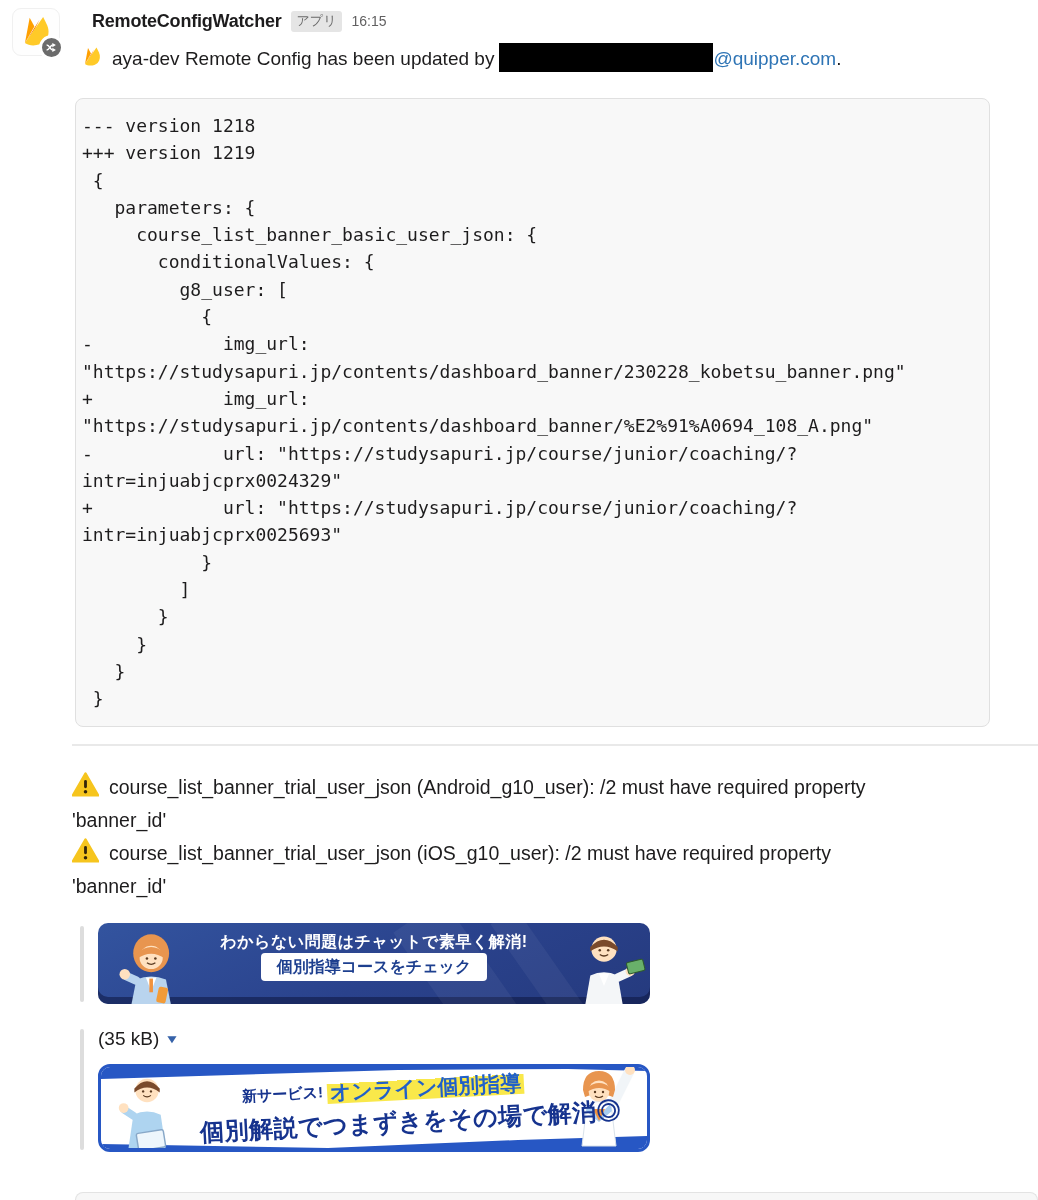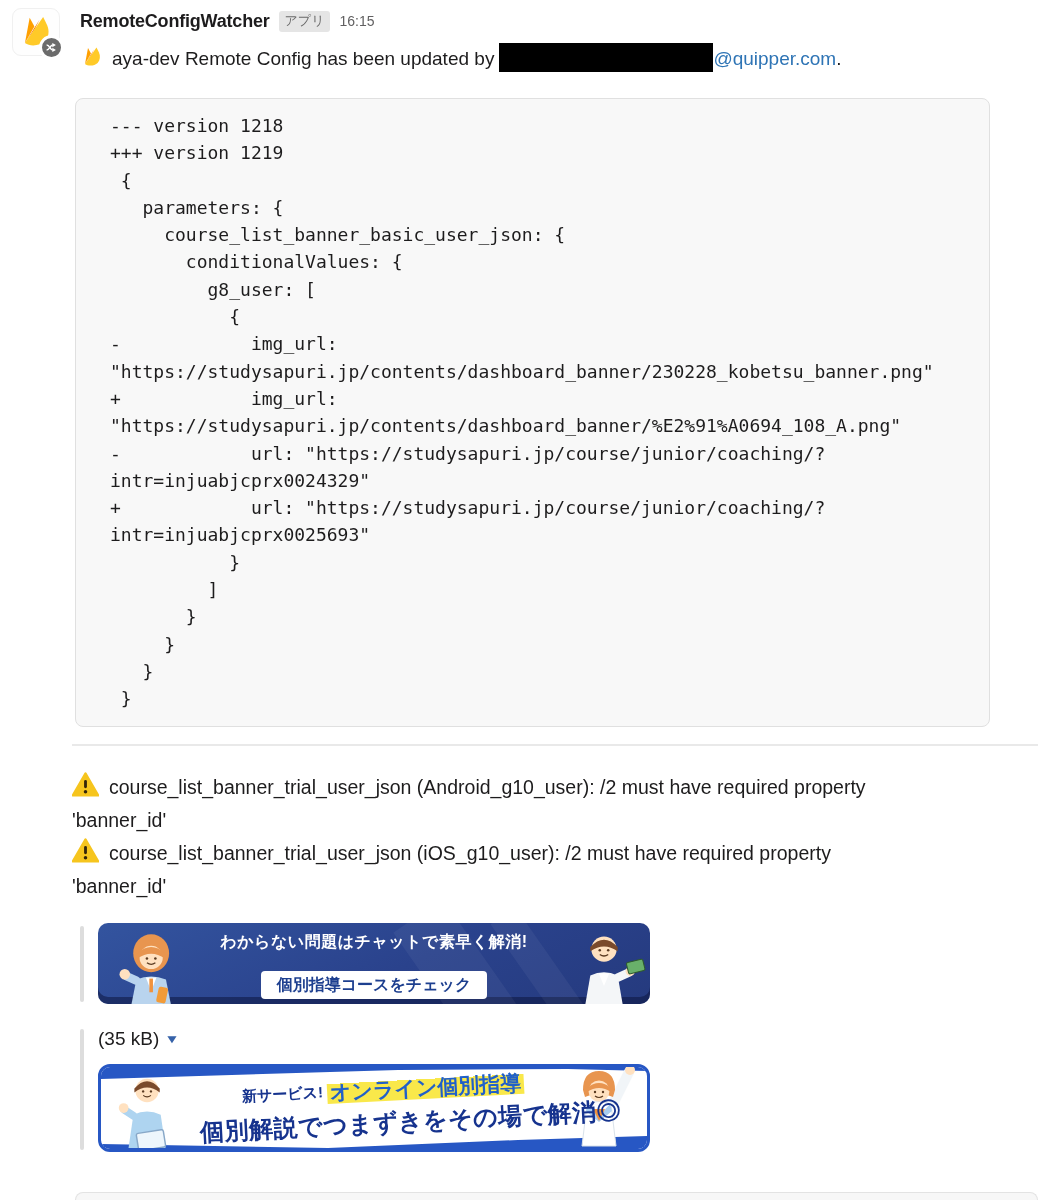--- a/index.html
+++ b/index.html
@@ -14,35 +14,35 @@
   
   .avatar-wrap { position:absolute; left:12px; top:8px; width:48px; height:48px; }
   .avatar { width:48px; height:48px; border-radius:9px; background:#fefefe; border:1px solid #f0f0f0;
             display:flex; align-items:center; justify-content:center; }
   .avatar svg { width:38px; height:38px; }
   .avatar-badge { position:absolute; right:-4px; bottom:-4px; width:25px; height:25px; border-radius:50%;
             background:#6b6b6b; border:3px solid #fff; display:flex; align-items:center; justify-content:center; }
   .avatar-badge svg { width:13px; height:13px; }
 
   
-  .header-row { display:flex; align-items:center; gap:9px; height:26px; }
+  .header-row { display:flex; align-items:center; gap:9px; height:26px;margin-left:12px; }
   .sender { font-weight:bold; font-size:18px; letter-spacing:-0.2px; cursor:pointer; }
   .app-badge { font-size:13px; color:#696969; background:#e5e5e5; padding:1px 6px 2px; border-radius:3px;font-family:Liberation Serif, serif; }
   .timestamp { font-size:14px; color:#616061; }
 
   
   .body-line { margin-top:9px; font-size:19px; line-height:30px; }
   .emoji-fire { display:inline-block; width:24px; height:24px; vertical-align:-4px; margin-right:8px; }
   .env { font-weight:normal; }
   .redacted { display:inline-block; width:214px; height:29px; background:#000; vertical-align:-7px; margin-left:5px; }
   .mail-link { color:#2e74b5; text-decoration:none; cursor:pointer; }
 
   
   .code {
-    width:915px; margin:24px 0 0 -5px; padding:13px 34px;
+    width:915px; margin:24px 0 0 -5px; padding:13px 6px;
     background:#f8f8f8; border:1px solid #e0e0e0; border-radius:8px;
     font-family:"DejaVu Sans Mono", monospace; font-size:18px; line-height:27.3px;
     white-space:pre; color:#1d1c1d; overflow:hidden;
   }
 
   .divider { border:none; border-top:2px solid #e9e9e9; margin:17px 0 0 -8px; width:966px; }
 
   
   .warnings { margin:25px 0 0 -8px; width:935px; font-size:19.5px; line-height:33px; }
   .warning-line { margin:0; }
@@ -60,21 +60,21 @@
 
   
   .banner1 { height:81px; border-radius:10px;
              background:linear-gradient(155deg,#33549f 0%,#2a428c 55%,#253a7e 100%);
              box-shadow:inset 0 -7px 0 rgba(12,22,64,.55); }
   .b1-streak { position:absolute; background:rgba(255,255,255,.05); transform:rotate(-35deg); }
   .b1-char-left  { position:absolute; left:12px;  bottom:-2px; height:76px; }
   .b1-char-right { position:absolute; right:2px; bottom:-2px; height:80px; }
   .b1-text { position:absolute; left:84px; right:84px; top:9px; text-align:center; }
   .b1-title { color:#ffffff; font-weight:bold; font-size:16px; letter-spacing:.5px; white-space:nowrap; }
-  .b1-button { display:inline-block; margin-top:18px; background:#ffffff; color:#1d3f8f;
+  .b1-button { display:inline-block; margin-top:0; background:#ffffff; color:#1d3f8f;
                font-weight:bold; font-size:16px; line-height:22px; padding:3px 16px; border-radius:4px; }
 
   
   .banner2 { height:88px; border-radius:12px; background:#ffffff; border:3px solid #2757c4; }
   .b2-deco { position:absolute; left:-3px; top:-3px; width:552px; height:88px; pointer-events:none; }
   .b2-char-left  { position:absolute; left:9px; bottom:1px; height:78px; }
   .b2-char-right { position:absolute; right:7px; bottom:1px; height:84px; }
   .b2-text { position:absolute; left:98px; right:78px; top:9px; text-align:center; transform:rotate(-3deg); }
   .b2-prefix { color:#16338e; font-weight:bold; font-size:15px; margin-right:4px; vertical-align:3px; }
   .b2-highlight { color:#2160c9; font-weight:bold; font-size:21px;

